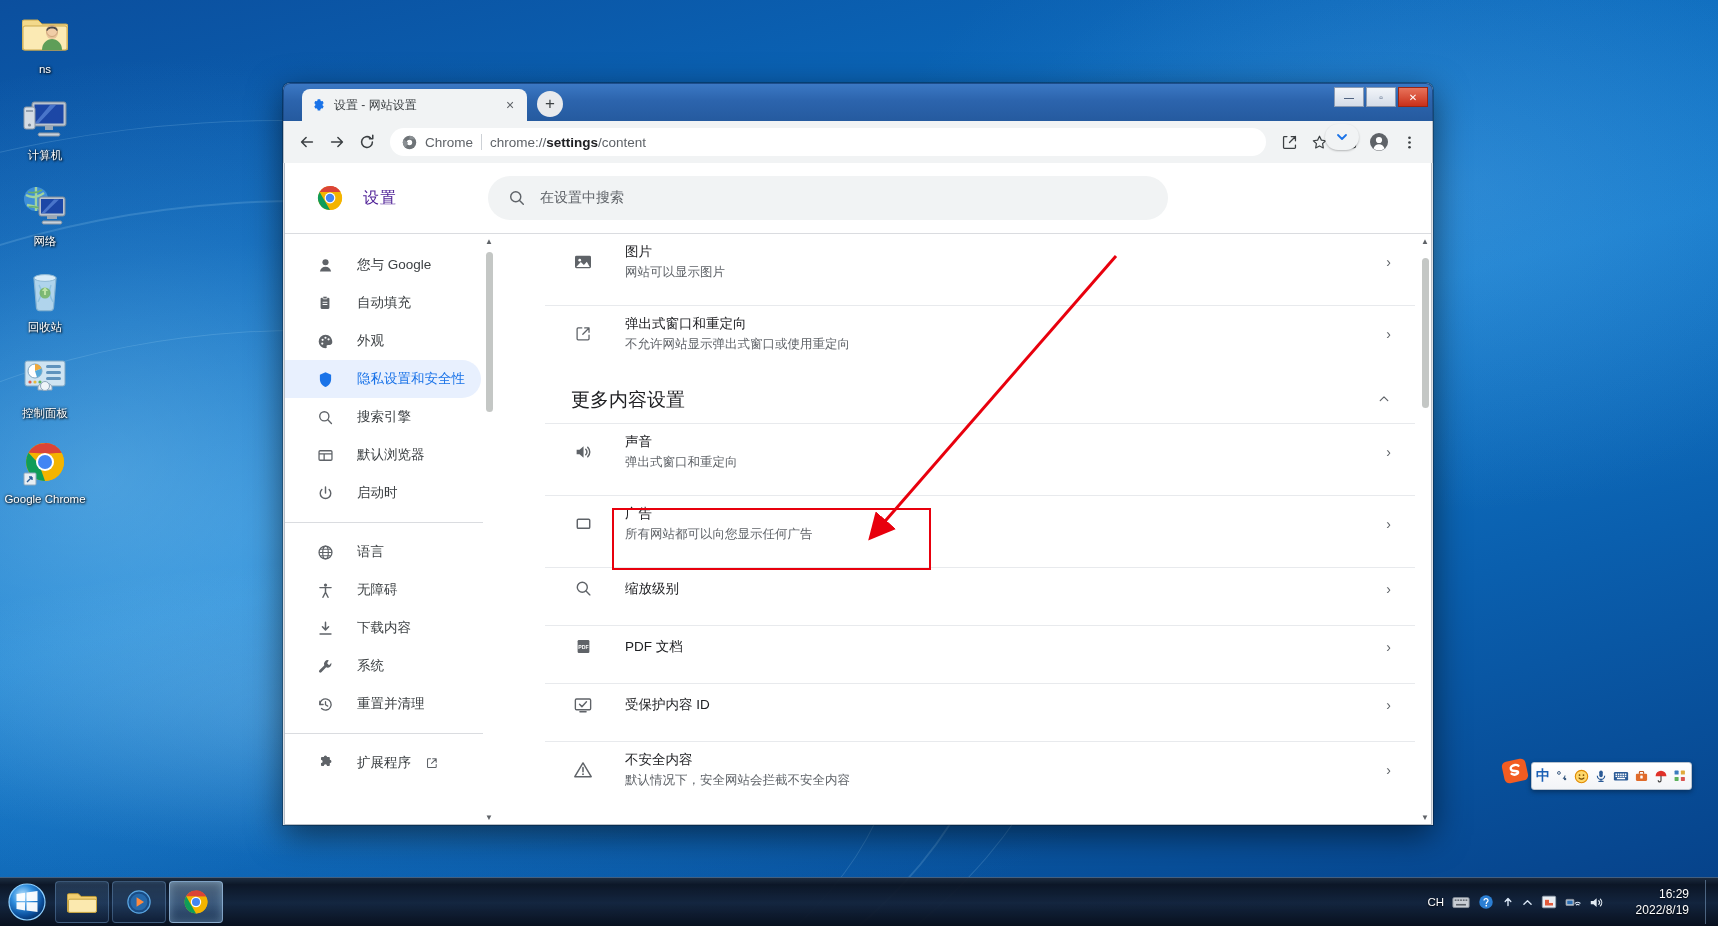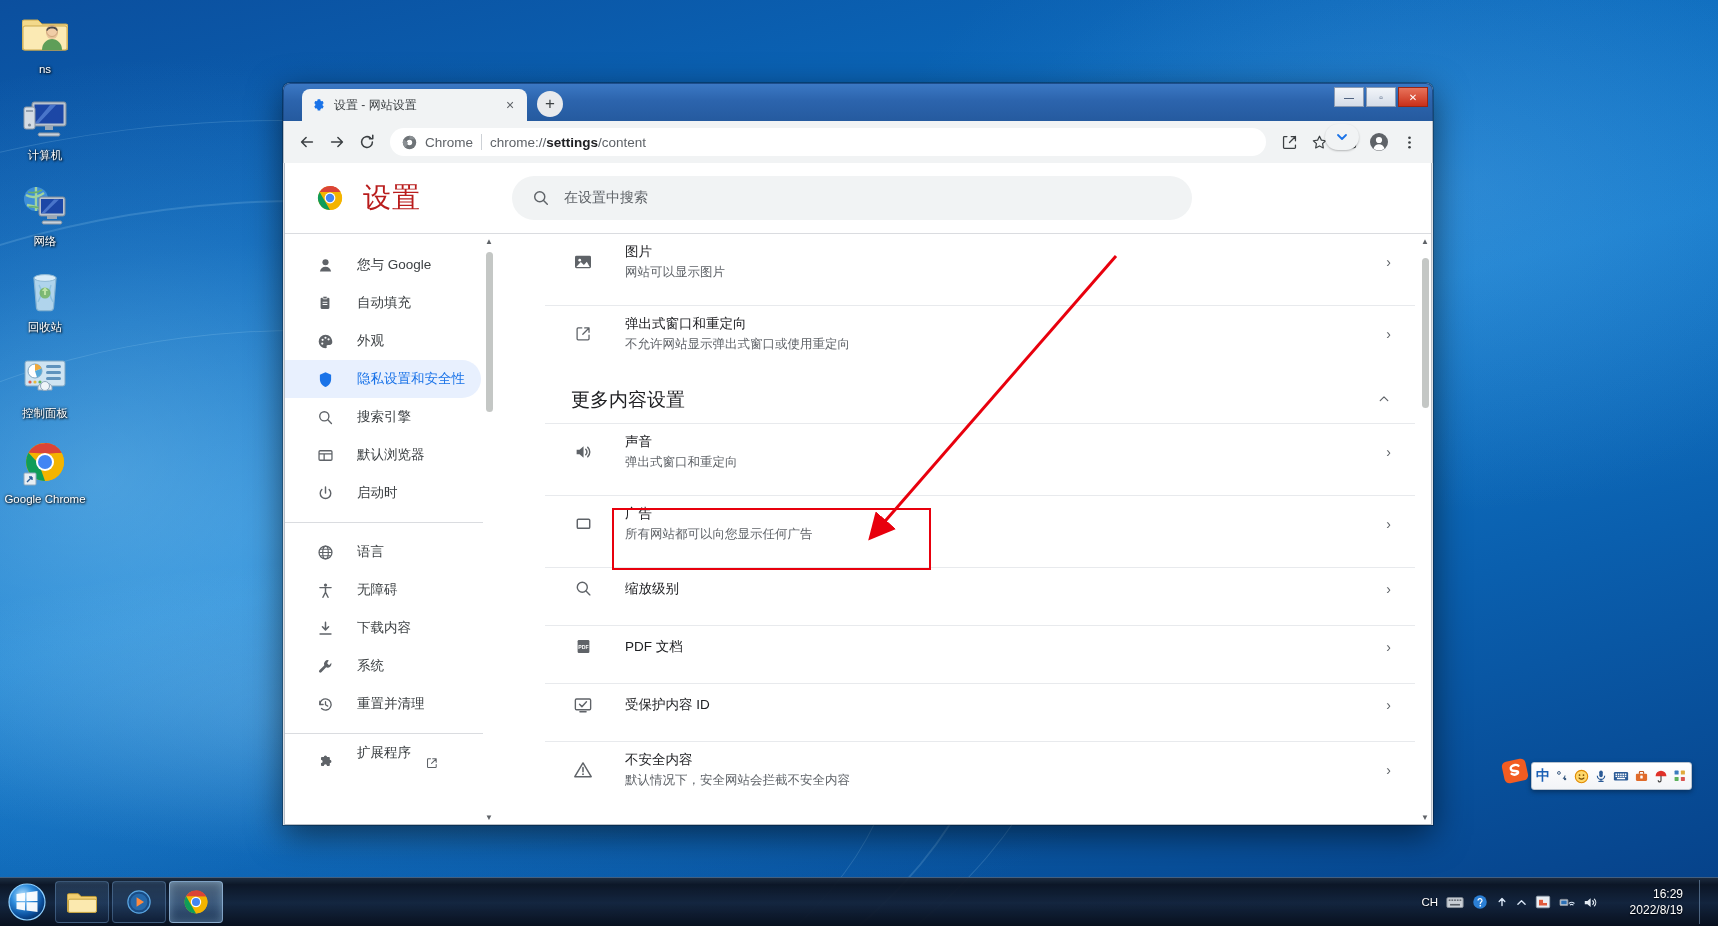--- a/index.html
+++ b/index.html
@@ -94,42 +94,42 @@
   .content-wrap{
     position:absolute;left:1px;right:1px;top:80px;bottom:0;background:#fff;
     border-left:1px solid #b9bfc7;border-right:1px solid #b9bfc7;border-bottom:1px solid #b9bfc7;
     overflow:hidden;
   }
   .settings-header{
     height:70px;display:flex;align-items:center;border-bottom:1px solid #dadce0;
     background:#fff;
   }
   .sh-logo{width:30px;height:30px;margin-left:30px;flex:0 0 30px;}
-  .sh-title{font-size:28px;color:#b91c1c;margin-left:18px;letter-spacing:1px;}
+  .sh-title{font-size:16px;color:#4c1d95;margin-left:18px;letter-spacing:1px;}
   .sh-search{
     margin-left:91px;width:680px;height:44px;background:#f1f3f4;border-radius:22px;
     display:flex;align-items:center;padding:0 20px;box-sizing:border-box;cursor:text;
   }
   .sh-search .sicon{margin-right:14px;color:#5f6368;display:flex;align-items:center;}
   .sh-search .sph{font-size:14px;color:#5f6368;}
 
   .body-row{display:flex;height:calc(100% - 71px);position:relative;}
   .sidebar{
     width:210px;flex:0 0 210px;padding-top:12px;box-sizing:border-box;position:relative;
     border-right:none;
   }
   .side-item{
     height:38px;display:flex;align-items:center;padding-left:30px;border-radius:0 19px 19px 0;
     margin-right:14px;cursor:pointer;color:#3c4043;font-size:13.5px;
   }
   .side-item .sic{width:20px;flex:0 0 20px;margin-right:22px;display:flex;align-items:center;justify-content:center;color:#5f6368;}
   .side-item.active{background:#e8f0fe;color:#1a73e8;}
   .side-item.active .sic{color:#1a73e8;}
   .side-sep{height:1px;background:#dadce0;margin:10px 0 10px 0;}
-  .side-ext{display:flex;padding-left:30px;height:38px;font-size:13.5px;color:#3c4043;cursor:pointer;}
+  .side-ext{display:flex;align-items:center;padding-left:30px;height:38px;font-size:13.5px;color:#3c4043;cursor:pointer;}
   .side-ext .sic{width:20px;flex:0 0 20px;margin-right:22px;display:flex;align-items:center;justify-content:center;color:#5f6368;}
   .side-ext .extlink{margin-left:14px;display:flex;align-items:center;color:#5f6368;}
 
   .sidebar-scroll{
     position:absolute;right:0;top:0;bottom:0;width:12px;background:#fff;
   }
   .sb-up,.sb-dn{height:14px;display:flex;align-items:center;justify-content:center;font-size:8px;color:#5f6368;cursor:pointer;}
   .sb-thumb{position:absolute;left:3px;width:7px;background:#c4c7c5;border-radius:4px;cursor:pointer;}
 
   .main-col{flex:1;position:relative;overflow:hidden;background:#fff;}
@@ -187,21 +187,21 @@
     width:52px;height:40px;margin-left:3px;border-radius:4px;
     display:flex;align-items:center;justify-content:center;cursor:pointer;
     border:1px solid rgba(150,200,250,.28);
     background:linear-gradient(180deg,rgba(120,180,240,.22) 0%,rgba(40,80,140,.18) 100%);
   }
   .tb-btn.active{
     border:1px solid rgba(180,220,255,.62);
     background:linear-gradient(180deg,rgba(180,220,255,.40) 0%,rgba(80,140,210,.30) 100%);
     box-shadow:inset 0 0 10px rgba(190,230,255,.35);
   }
-  #tray{margin-left:auto;display:flex;align-items:center;height:44px;padding-right:6px;gap:8px;}
+  #tray{margin-left:auto;display:flex;align-items:center;height:44px;gap:8px;}
   #tray .tr-ic{display:flex;align-items:center;justify-content:center;cursor:pointer;}
   #tray .tr-txt{color:#fff;font-size:11.5px;text-shadow:0 1px 2px #000;}
   #clock{
     color:#fff;font-size:12px;line-height:16px;text-align:right;text-shadow:0 1px 2px #000;
     margin-left:6px;cursor:pointer;min-width:70px;
   }
   #showdesk{width:12px;height:44px;margin-left:8px;border-left:1px solid rgba(170,210,250,.4);cursor:pointer;}
 </style>
 </head>
 <body>

